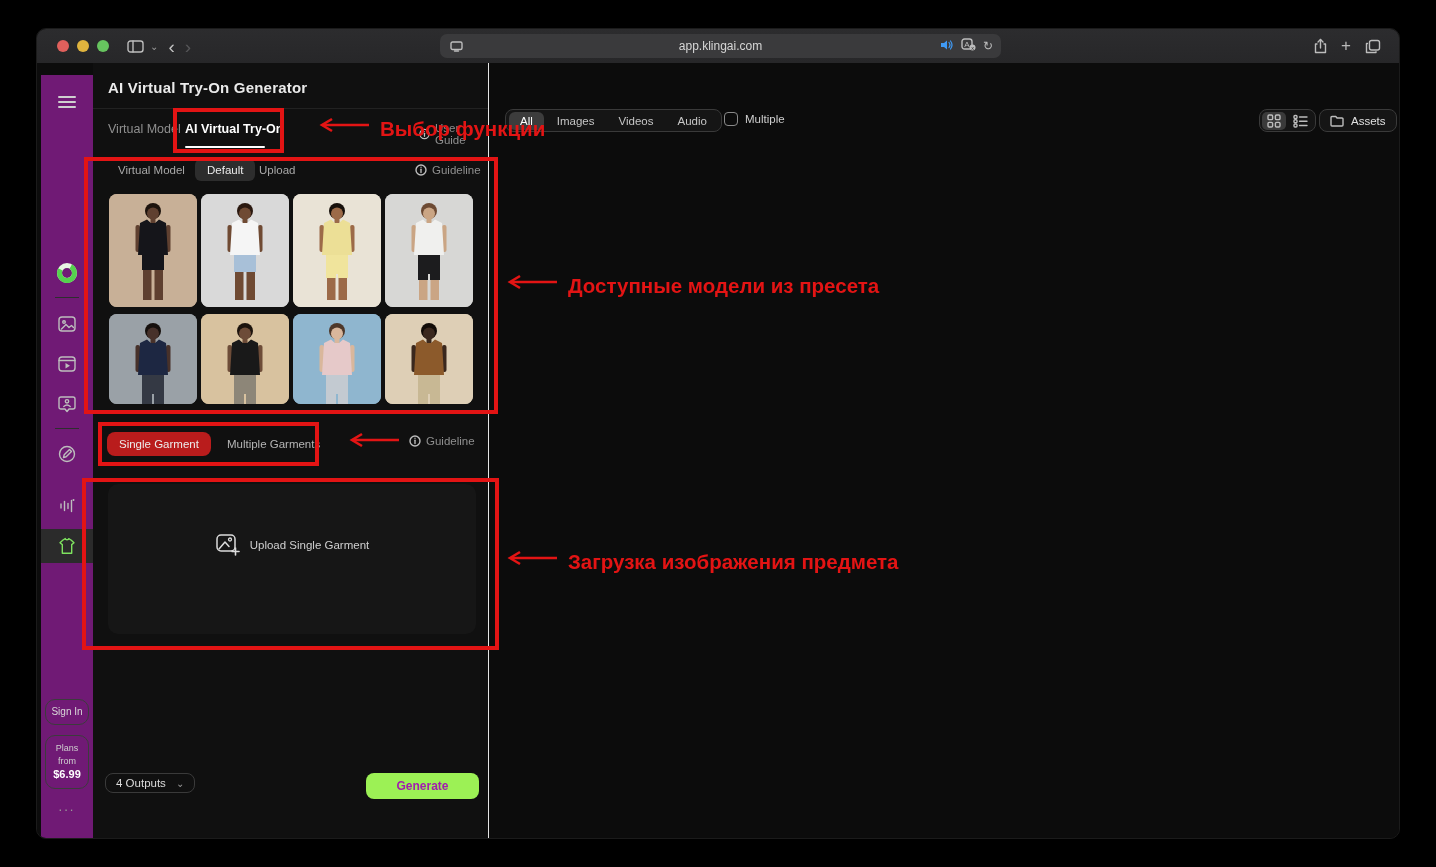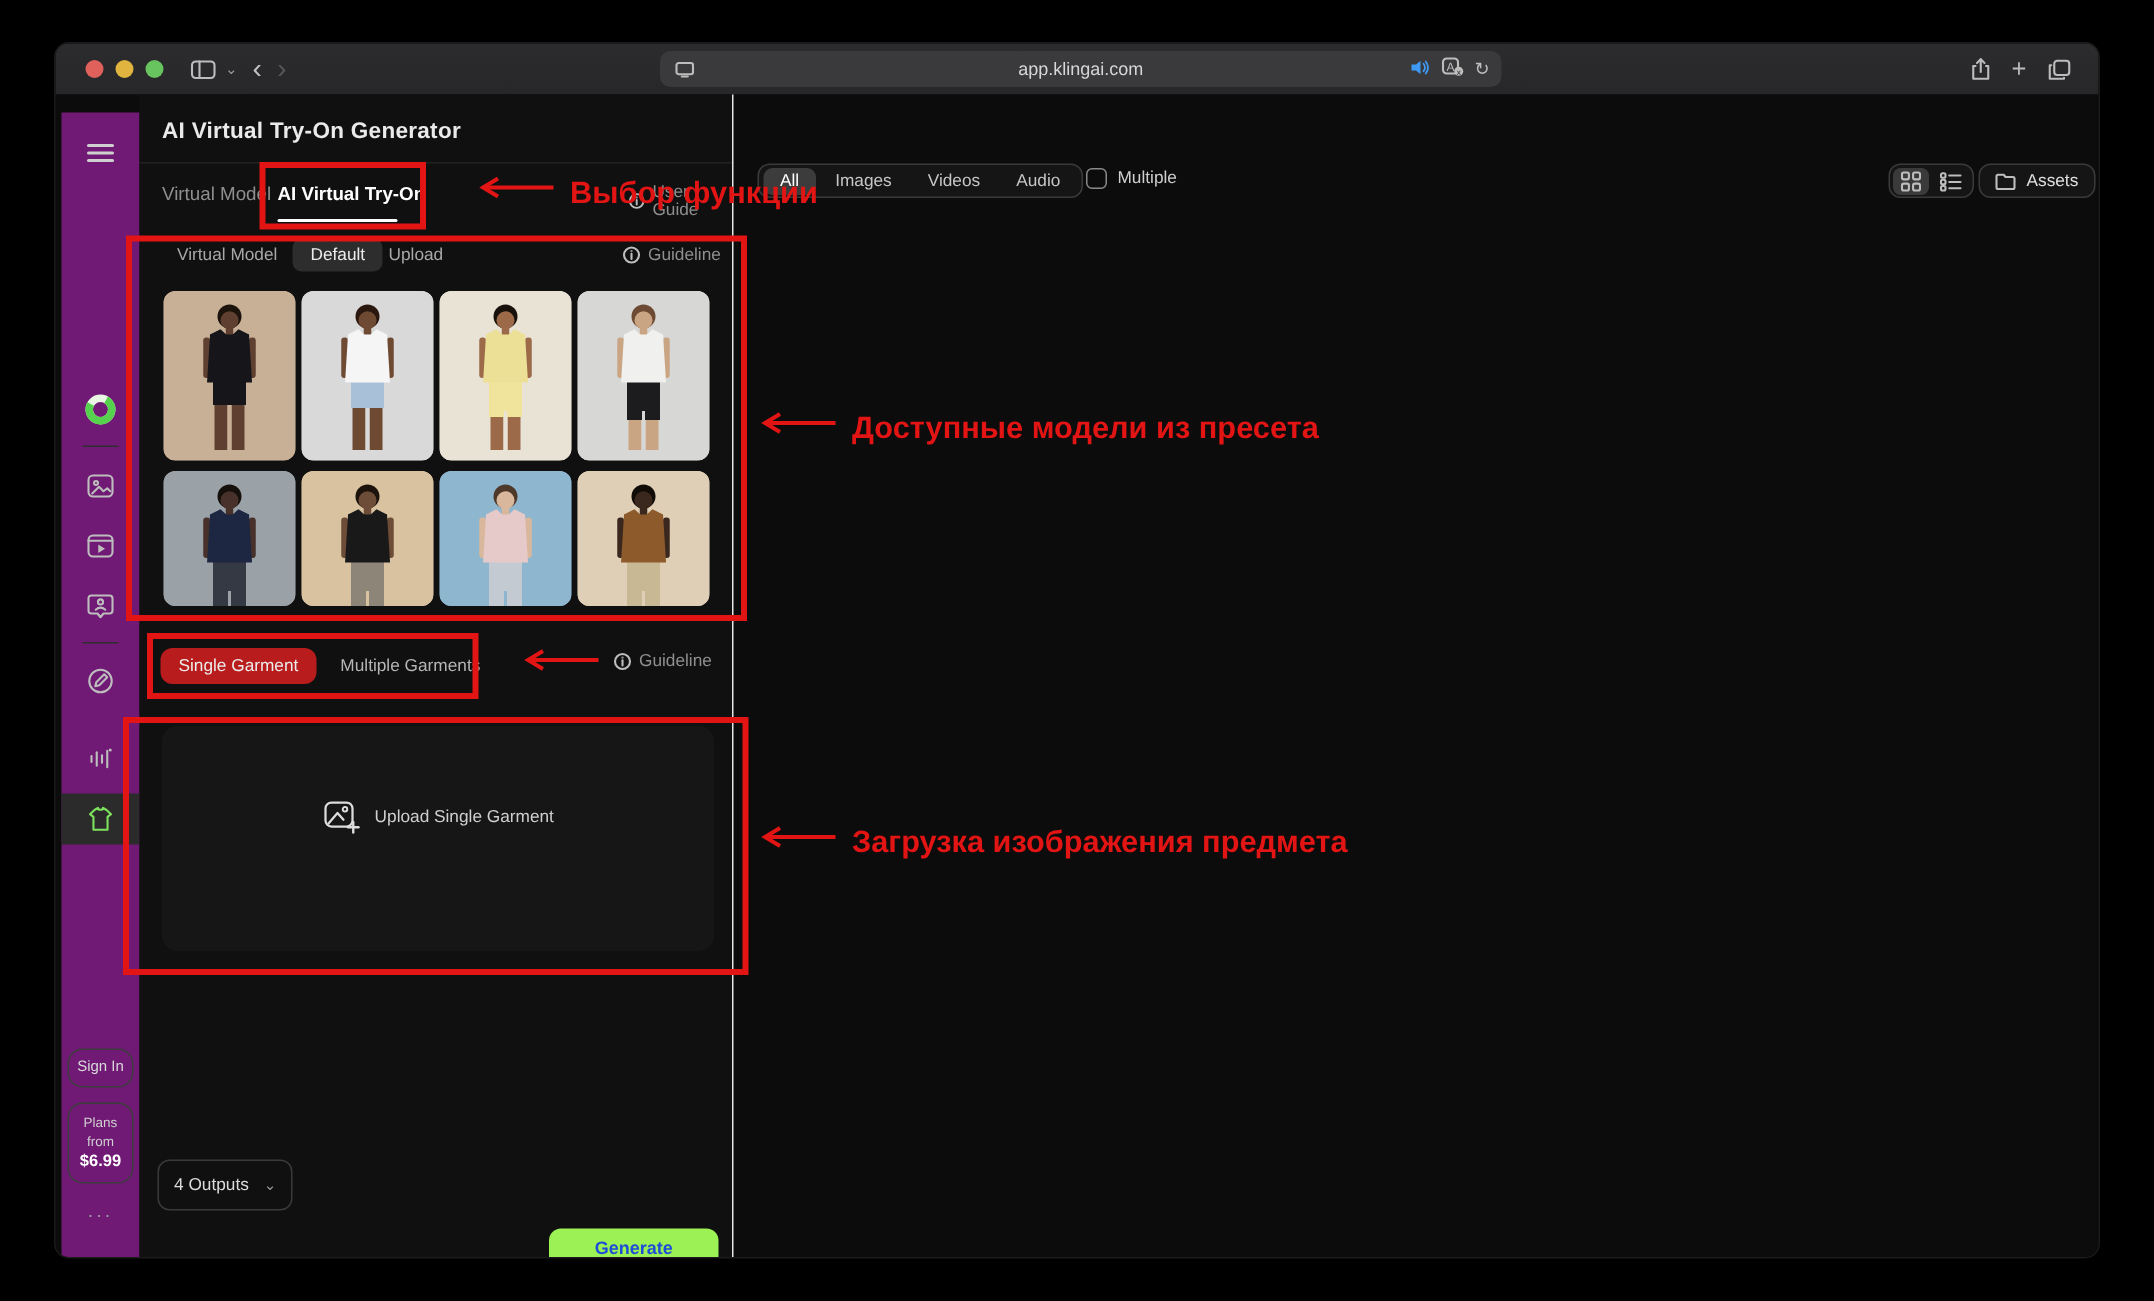--- a/index.html
+++ b/index.html
@@ -75,25 +75,25 @@
 
   .garment-row { position:absolute; left:14px; top:368px; height:26px; display:flex; gap:12px; align-items:center;}
   .garment-single { background:#b91c1c; color:#ececec; font-size:11.5px; border-radius:8px; padding:6px 12px;}
   .garment-multi { color:#b5b5b5; font-size:11.5px; padding:6px 4px;}
 
   .upload-panel { position:absolute; left:15px; top:421px; width:368px; height:150px;
     background:#161616; border-radius:10px; display:flex; 
     align-items:center; justify-content:center; gap:9px; padding-bottom:28px;}
   .upload-label { color:#cfcfcf; font-size:11.5px; }
 
-  .panel-footer-left { position:absolute; left:12px; top:710px; height:34px; border:1px solid #3a3a3a;
+  .panel-footer-left { position:absolute; left:12px; top:710px; height:20px; border:1px solid #3a3a3a;
     border-radius:8px; color:#dcdcdc; font-size:11.5px; display:flex; align-items:center; gap:10px; padding:0 10px;}
   .panel-footer-left .dd-chev { font-size:10px; color:#9a9a9a; }
   .generate-btn { position:absolute; left:273px; top:710px; width:113px; height:26px;
-    border:none; border-radius:8px; font-size:12px; font-weight:bold; color:#1d4ed8; cursor:pointer;margin-top:46px;}
+    border:none; border-radius:8px; font-size:12px; font-weight:bold; color:#a21caf; cursor:pointer;}
 
   
   .filter-group { position:absolute; left:468px; top:46px; height:23px; border:1px solid #3a3a3a;
     border-radius:8px; display:flex; align-items:center; padding:0 3px; gap:2px; background:#151515;justify-content:space-between;}
   .filter-pill { font-size:11.5px; color:#c6c6c6; padding:3px 11px; border-radius:6px; }
   .filter-pill.sel { background:#3c3c3c; color:#fff; }
   .favorites { position:absolute; left:687px; top:49px; display:flex; gap:7px; align-items:center;
     color:#cfcfcf; font-size:11.5px; }
   .fav-box { width:14px; height:14px; border:1.5px solid #8a8a8a; border-radius:4px; }
   .view-toggle { position:absolute; left:1222px; top:46px; height:23px; border:1px solid #3a3a3a;

